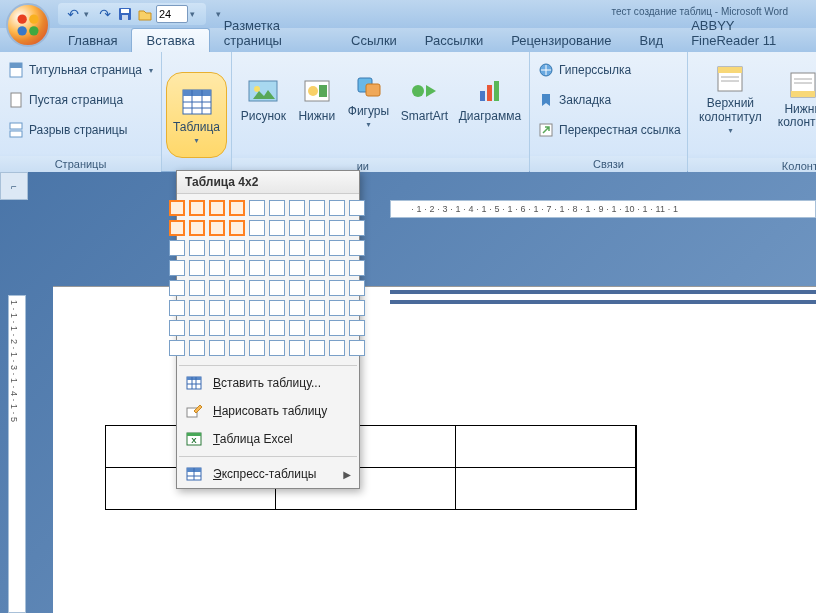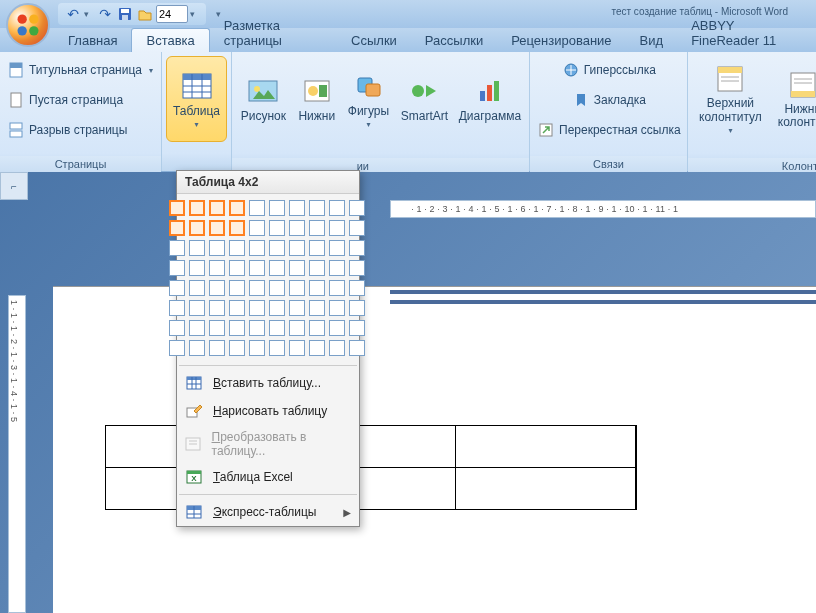--- a/index.html
+++ b/index.html
@@ -20,21 +20,21 @@
   
   .ribbon { height: 120px; background: linear-gradient(#e8f1fb, #d5e6f9 85%, #c0d8f0); border-bottom: 1px solid #8ab0d8; display: flex; }
   .group { border-right: 1px solid #b0cde8; display: flex; flex-direction: column; justify-content: space-between; padding: 4px 4px 0; }
   .group-body { flex: 1; display: flex; align-items: flex-start; gap: 2px; }
   .group-label { text-align: center; font-size: 11px; color: #3a5a7a; padding: 2px 0 4px; background: linear-gradient(#d8e8f8, #c8ddf3); margin: 16px -4px; }
   .vstack { display: flex; flex-direction: column; gap: 10px; }
   .small-btn { display: flex; align-items: center; gap: 5px; padding: 2px 4px; font-size: 12px; color: #2a4a6a; cursor: pointer; white-space: nowrap; }
   .small-btn .ico { width: 16px; height: 16px; display: flex; align-items: center; justify-content: center; }
   .small-btn .dd { font-size: 8px; margin-left: 2px; color: #4a6a8a; }
   .big-btn { display: flex; flex-direction: column; align-items: center; justify-content: center; padding: 3px 6px; cursor: pointer; font-size: 12px; color: #2a4a6a; border: 1px solid transparent; min-width: 48px; height: 86px;}
-  .big-btn.active { background: linear-gradient(#ffe9a8, #ffd86a); border: 1px solid #e8b030; border-radius: 6px; }
+  .big-btn.active { background: linear-gradient(#ffe9a8, #ffd86a); border: 1px solid #e8b030; border-radius: 16px; margin-top: 16px; }
   .big-btn .ico { width: 32px; height: 32px; margin-bottom: 2px; display: flex; align-items: center; justify-content: center; }
   .big-btn .dd { font-size: 8px; color: #4a6a8a; margin-top: 2px;}
   
   .ruler-corner { position: absolute; top: 172px; left: 0; width: 28px; height: 28px; background: #dce8f5; border: 1px solid #a8c0d8; display:flex; align-items:center; justify-content:center; font-size:10px; color:#4a6a8a;}
   .hruler { position: absolute; top: 200px; left: 390px; right: 0; height: 18px; background: #fff; border: 1px solid #a8c0d8; font-size: 9px; color: #555; display: flex; align-items: center; padding-left: 20px; letter-spacing: 0; white-space: nowrap; overflow:hidden;}
   .vruler { position: absolute; top: 295px; left: 8px; width: 18px; bottom: 0; background: #fff; border: 1px solid #a8c0d8; font-size: 9px; color: #555; writing-mode: vertical-lr; padding-top: 4px; text-align:left;}
   .doc-bg { position: absolute; top: 172px; left: 0; right: 0; bottom: 0; background: linear-gradient(135deg, #4a75a8, #7a9fc9); }
   .page { position: absolute; top: 286px; left: 53px; right: 0; background: #fff; bottom: 0; border-top: 1px solid #999;}
   .page-top-border { position:absolute; top: 290px; left: 390px; right:0; height: 14px; border-top: 4px solid #4a6a9a; border-bottom: 4px solid #4a6a9a; background:#fff; z-index:5;}
   
@@ -205,21 +205,21 @@
             </svg>
           </span>
         <span>Диаграмма</span>
       </div>
     </div>
     <div class="group-label" style="text-align:right; padding-right:160px;">ии</div>
   </div>
 
   <div class="group" style="width:158px;">
     <div class="group-body">
-      <div class="vstack" style="padding-top:4px;align-items:center;">
+      <div class="vstack" style="padding-top:4px;">
         <div class="small-btn">
           <span class="ico">
               <svg width="16" height="16">
                 <circle cx="8" cy="8" r="6" fill="#68a8e0" stroke="#3878b0"></circle>
                 <path d="M3 8 h10 M8 3 v10" stroke="#fff"></path>
               </svg>
             </span>
           <span>Гиперссылка</span>
         </div>
         <div class="small-btn">
@@ -397,30 +397,20 @@
   </div>
   <div class="dd-item">
     <span class="ico">
         <svg width="16" height="16">
           <rect x="1" y="5" width="10" height="9" fill="#fff" stroke="#888"></rect>
           <path d="M8 8 l6 -6 l2 2 l-6 6 z" fill="#f8b858" stroke="#c88820"></path>
         </svg>
       </span>
     <span><span class="u">Н</span><span>арисовать таблицу</span></span>
   </div>
-  <div class="dd-item disabled">
-    <span class="ico">
-        <svg width="16" height="16" opacity="0.4">
-          <rect x="1" y="2" width="14" height="12" fill="#fff" stroke="#888"></rect>
-          <line x1="4" y1="5" x2="12" y2="5" stroke="#888"></line>
-          <line x1="4" y1="8" x2="12" y2="8" stroke="#888"></line>
-        </svg>
-      </span>
-    <span><span class="u">П</span><span>реобразовать в таблицу...</span></span>
-  </div>
   <div class="dd-item">
     <span class="ico">
         <svg width="16" height="16">
           <rect x="1" y="2" width="14" height="12" fill="#fff" stroke="#2a7838"></rect>
           <rect x="1" y="2" width="14" height="3" fill="#48a858"></rect>
           <text x="8" y="12" font-size="8" fill="#2a7838" text-anchor="middle" font-weight="bold">X</text>
         </svg>
       </span>
     <span><span class="u">Т</span><span>аблица Excel</span></span>
   </div>

